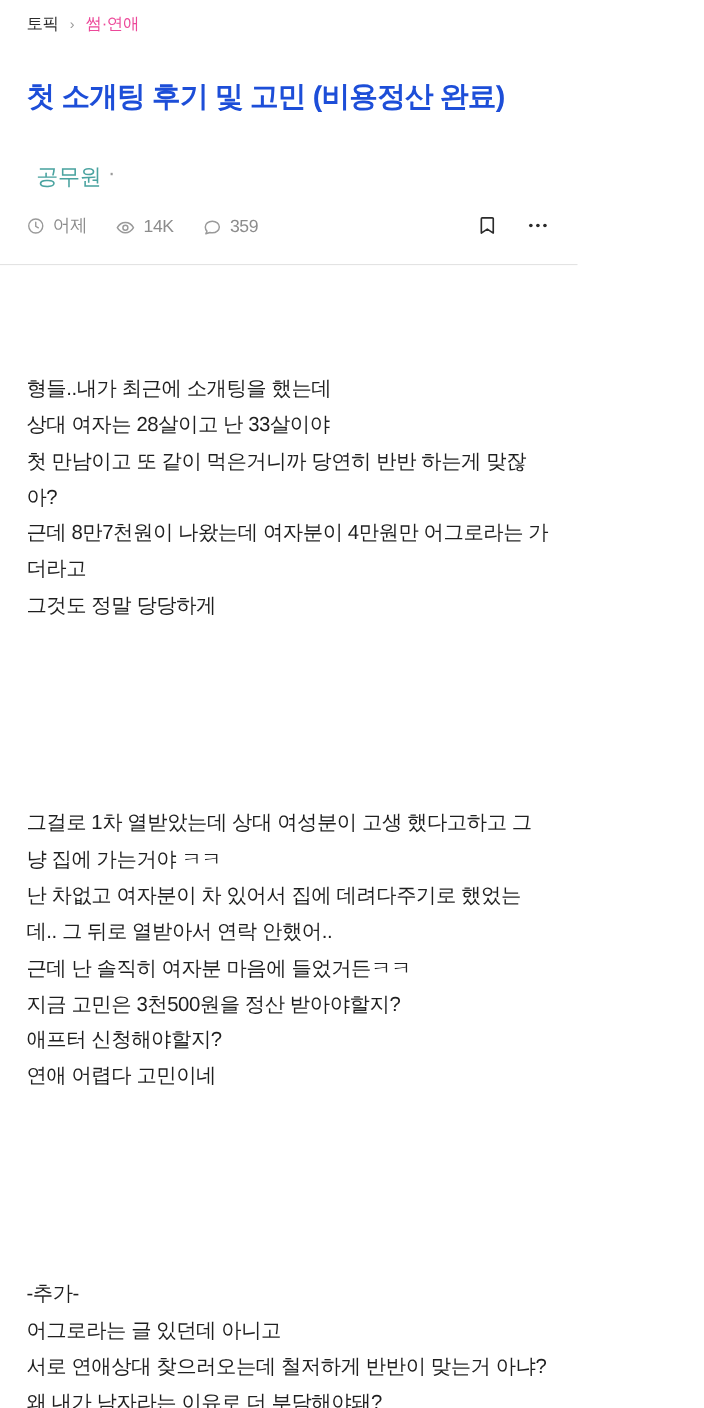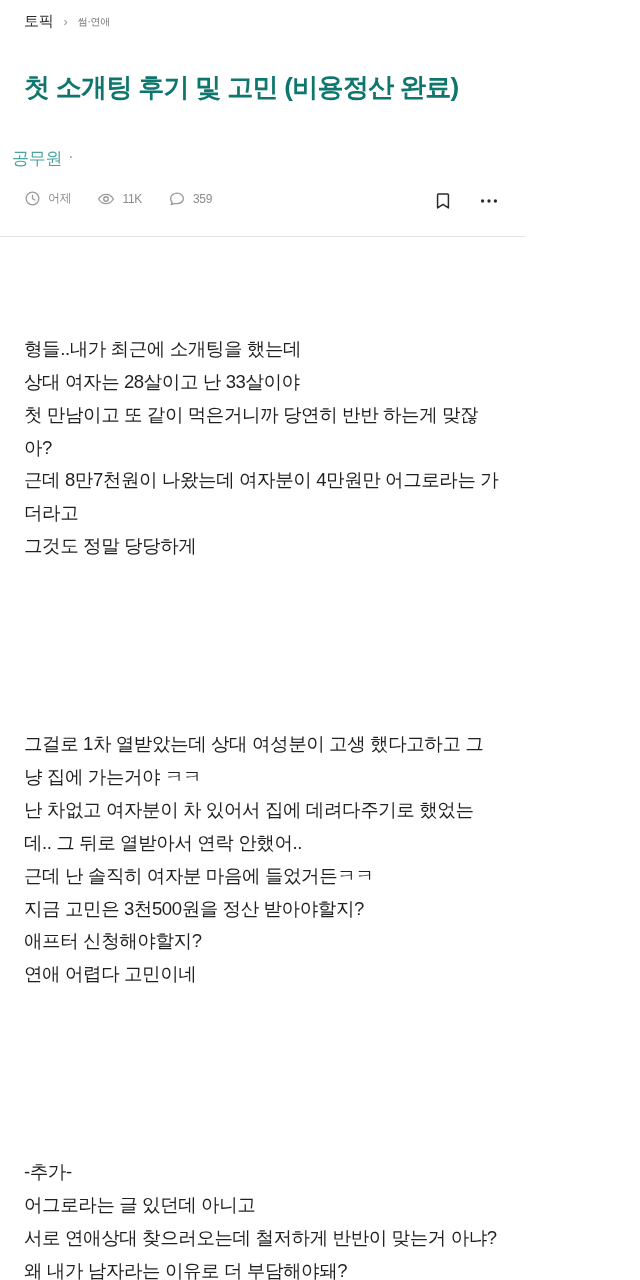--- a/index.html
+++ b/index.html
@@ -37,58 +37,58 @@
     color: #2b2b2b;
     letter-spacing: -0.3px;
   }
   .breadcrumb .sep {
     margin: 0 10px;
     color: #9a9a9a;
     font-size: 13px;
     line-height: 1;
   }
   .breadcrumb .crumb-current {
-    font-size: 10px;
-    color: #737373;
+    font-size: 15px;
+    color: #ec4899;
     font-weight: 500;
     letter-spacing: -0.3px;
   }
 
   
   .post-title {
     padding: 12px 32px 6px 24px;
     font-size: 26px;
     line-height: 1.35;
     font-weight: bold;
-    color: #0f766e;
+    color: #1d4ed8;
     letter-spacing: -0.7px;
   }
 
   
   .author-row {
-    padding: 18px 24px 6px 12px;
+    padding: 18px 24px 6px 33px;
     display: flex;
     align-items: flex-start;
-    font-size: 17px;
+    font-size: 20px;
   }
   .author-name {
     color: #4aa3a0;
     letter-spacing: -0.3px;
   }
   .author-dot {
     color: #9a9a9a;
     margin-left: 6px;
   }
 
   
   .meta-row {
     padding: 14px 24px 16px 24px;
     display: flex;
-    align-items: flex-start;
-    font-size: 12px;
+    align-items: flex-end;
+    font-size: 16px;
     color: #8c8c8c;
   }
   .meta-item {
     display: flex;
     align-items: center;
     margin-right: 26px;
   }
   .meta-item .meta-label {
     margin-left: 7px;
     letter-spacing: -0.3px;
@@ -160,21 +160,21 @@
       <span class="meta-label">어제</span>
     </div>
 
     <div class="meta-item">
       <span class="icon">
         <svg width="18" height="18" viewBox="0 0 24 24" fill="none" stroke="#9a9a9a" stroke-width="1.8">
           <path d="M2.2 12S5.8 5.8 12 5.8 21.8 12 21.8 12 18.2 18.2 12 18.2 2.2 12 2.2 12Z" stroke-linejoin="round"></path>
           <circle cx="12" cy="12" r="3"></circle>
         </svg>
       </span>
-      <span class="meta-label">11K</span>
+      <span class="meta-label">14K</span>
     </div>
 
     <div class="meta-item">
       <span class="icon">
         <svg width="18" height="18" viewBox="0 0 24 24" fill="none" stroke="#9a9a9a" stroke-width="1.8">
           <path d="M20.5 11.2c0 3.9-3.8 7-8.5 7-1 0-2-.15-2.9-.4L4.2 19.4l1.3-3.2C4.1 14.9 3.5 13.1 3.5 11.2c0-3.9 3.8-7 8.5-7s8.5 3.1 8.5 7Z" stroke-linejoin="round"></path>
         </svg>
       </span>
       <span class="meta-label">359</span>
     </div>

